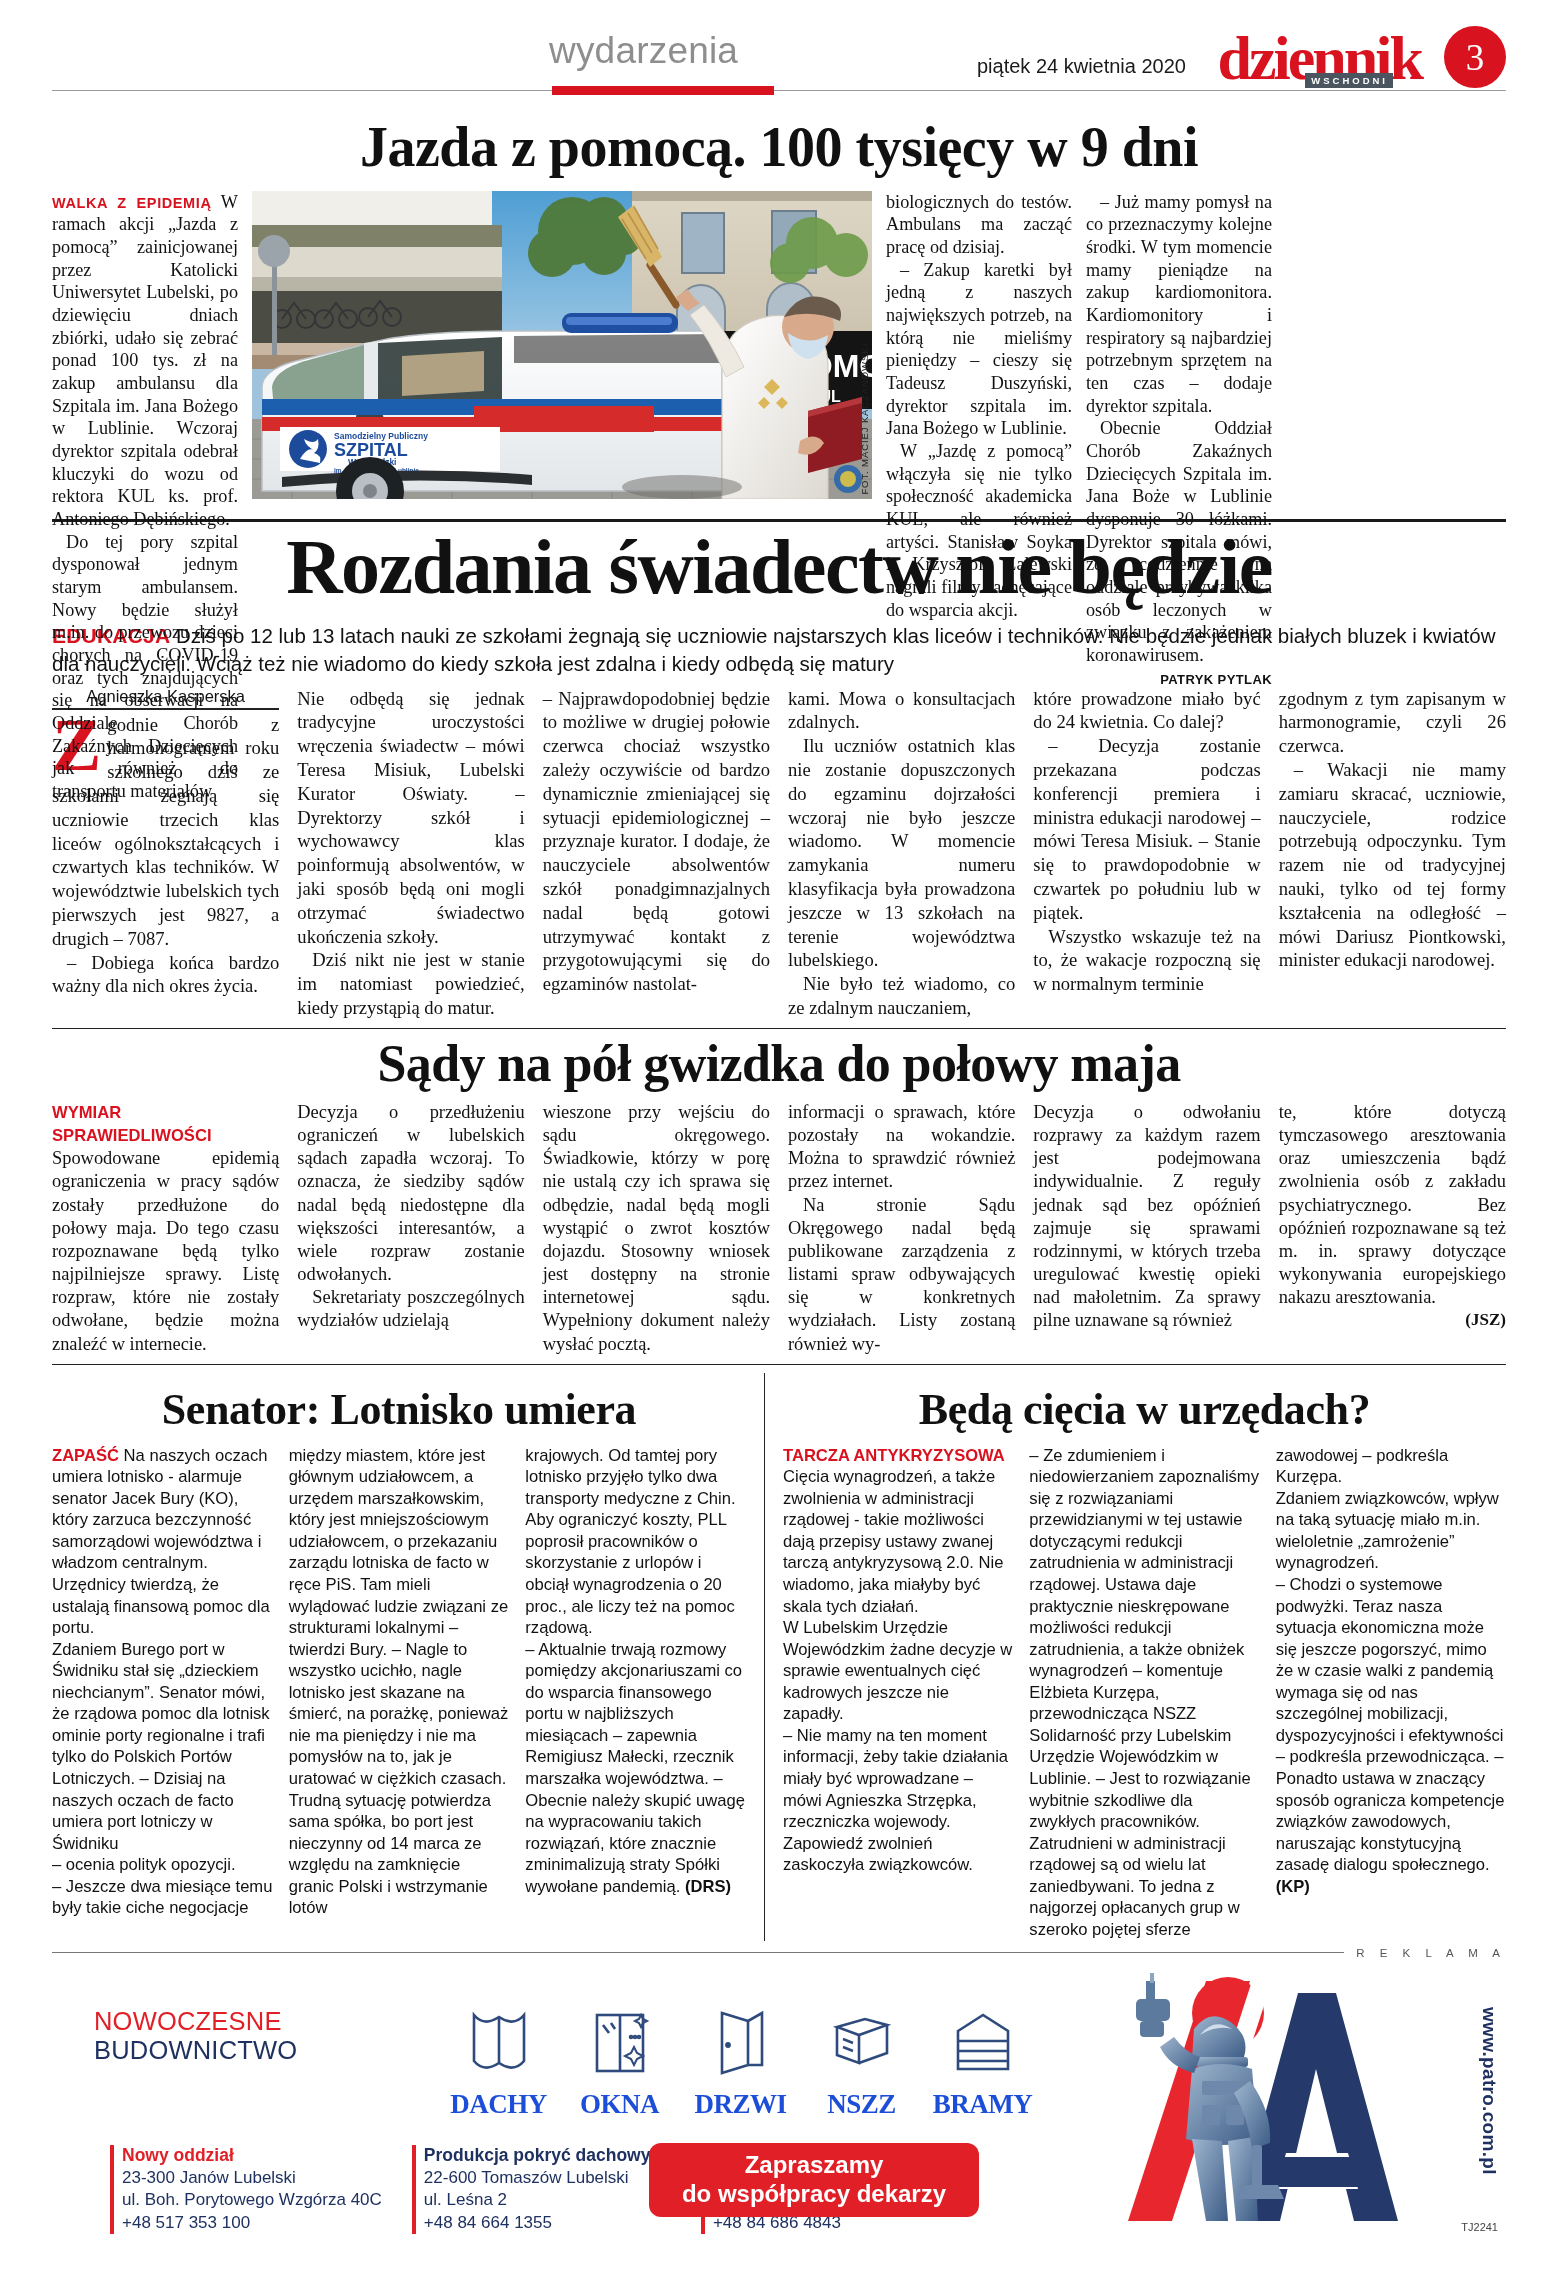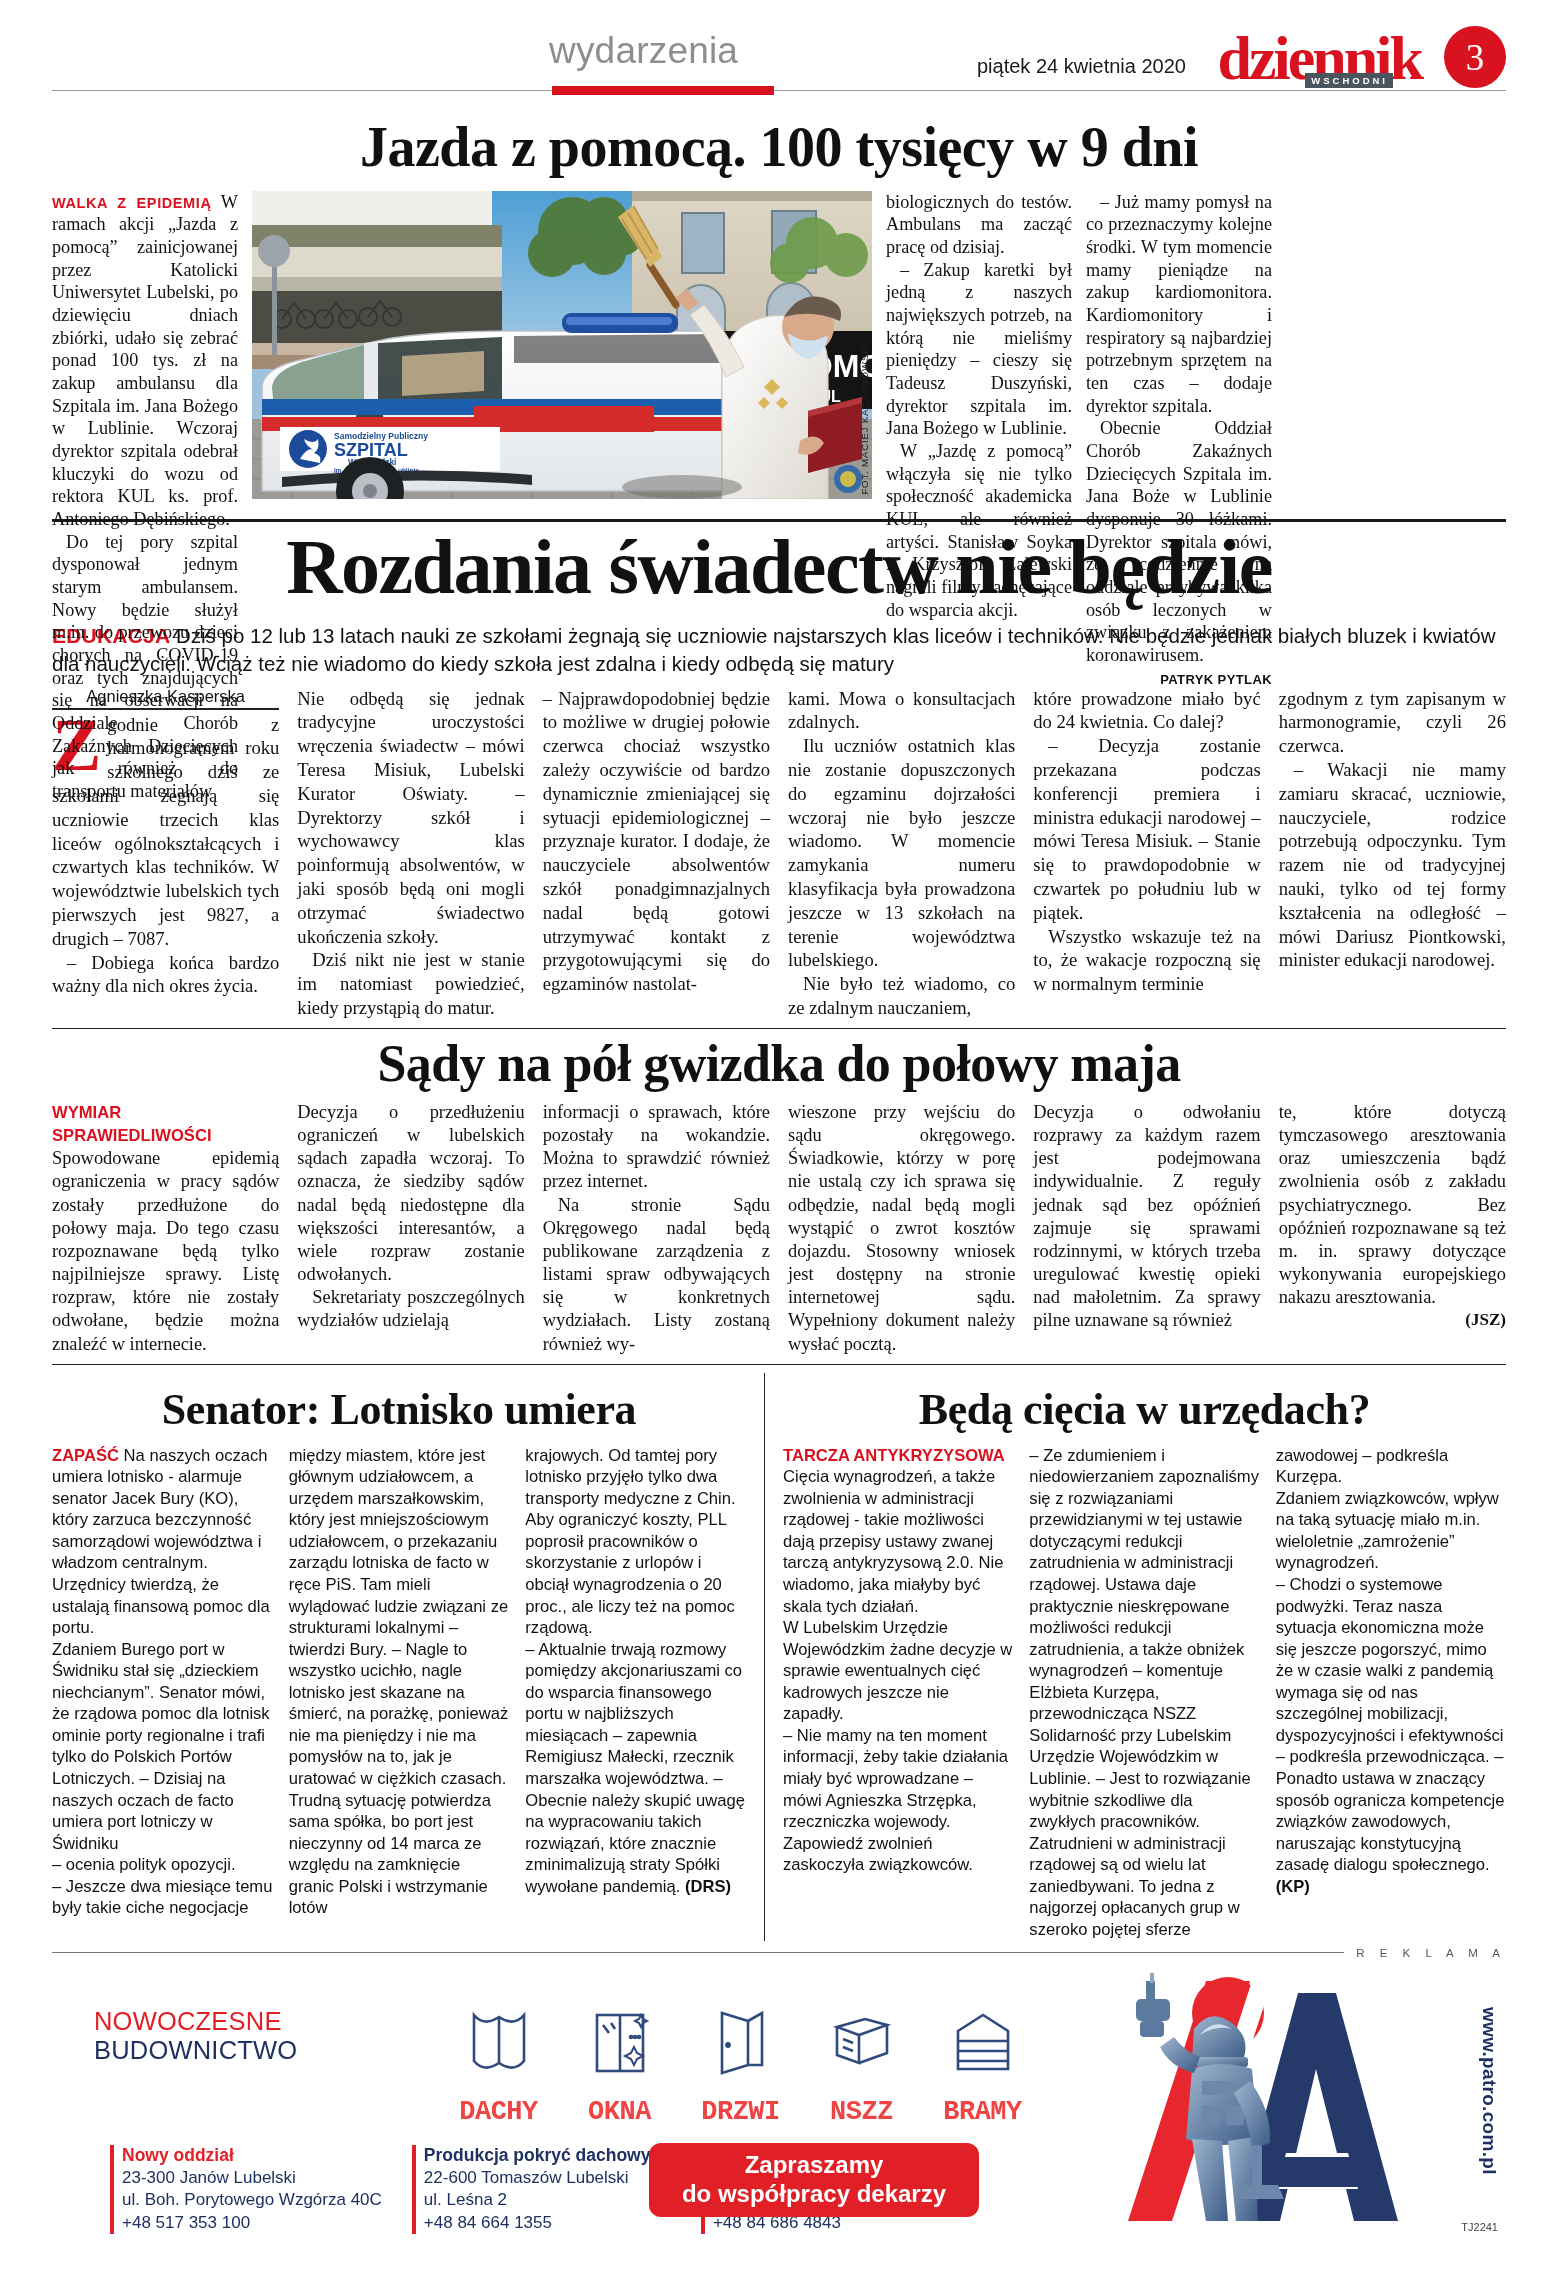--- a/index.html
+++ b/index.html
@@ -195,22 +195,22 @@
   .ad-sub {
     font-family:"Liberation Sans", sans-serif;
     font-size:25.5px; letter-spacing:.2px; margin-top:4px;
   }
   .ad-sub .a { color:#e01f26; }
   .ad-sub .b { color:#1f3160; }
 
   .ad-icons { position:absolute; left:395px; top:40px; display:flex; gap:18px; }
   .ad-ic { width:103px; text-align:center; }
   .ad-ic .lbl {
-    font-family:Liberation Mono, monospace;
-    font-size:27px; font-weight:bold; color:#ef4444; margin-top:14px;
+    font-family:Liberation Serif, serif;
+    font-size:27px; font-weight:bold; color:#1d4ed8; margin-top:6px;
     letter-spacing:-.5px;
   }
 
   .ad-contacts { position:absolute; left:58px; top:178px; display:flex; gap:30px; }
   .ad-cc { padding-left:8px; border-left:4px solid #e01f26; }
   .ad-cc .t {
     font-family:"Liberation Sans", sans-serif;
     font-size:17.5px; font-weight:bold; color:#1f3160; margin-bottom:1px;
   }
   .ad-cc .t.red { color:#e01f26; }
@@ -486,25 +486,25 @@
 
   <div class="sady-cols">
     <div class="c">
       <p class="ni"><span class="kick2">WYMIAR SPRAWIEDLIWOŚCI</span><span> Spowodowane epidemią ograniczenia w pracy sądów zostały przedłużone do połowy maja. Do tego czasu rozpoznawane będą tylko najpilniejsze sprawy. Listę rozpraw, które nie zostały odwołane, będzie można znaleźć w internecie.</span></p>
     </div>
     <div class="c">
       <p class="ni">Decyzja o przedłużeniu ograniczeń w lubelskich sądach zapadła wczoraj. To oznacza, że siedziby sądów nadal będą niedostępne dla większości interesantów, a wiele rozpraw zostanie odwołanych.</p>
       <p>Sekretariaty poszczególnych wydziałów udzielają</p>
     </div>
     <div class="c">
+      <p class="ni">wieszone przy wejściu do sądu okręgowego. Świadkowie, którzy w porę nie ustalą czy ich sprawa się odbędzie, nadal będą mogli wystąpić o zwrot kosztów dojazdu. Stosowny wniosek jest dostępny na stronie internetowej sądu. Wypełniony dokument należy wysłać pocztą.</p>
+    </div>
+    <div class="c">
       <p class="ni">informacji o sprawach, które pozostały na wokandzie. Można to sprawdzić również przez internet.</p>
       <p>Na stronie Sądu Okręgowego nadal będą publikowane zarządzenia z listami spraw odbywających się w konkretnych wydziałach. Listy zostaną również wy-</p>
-    </div>
-    <div class="c">
-      <p class="ni">wieszone przy wejściu do sądu okręgowego. Świadkowie, którzy w porę nie ustalą czy ich sprawa się odbędzie, nadal będą mogli wystąpić o zwrot kosztów dojazdu. Stosowny wniosek jest dostępny na stronie internetowej sądu. Wypełniony dokument należy wysłać pocztą.</p>
     </div>
     <div class="c">
       <p class="ni">Decyzja o odwołaniu rozprawy za każdym razem jest podejmowana indywidualnie. Z reguły jednak sąd bez opóźnień zajmuje się sprawami rodzinnymi, w których trzeba uregulować kwestię opieki nad małoletnim. Za sprawy pilne uznawane są również</p>
     </div>
     <div class="c">
       <p class="ni">te, które dotyczą tymczasowego aresztowania oraz umieszczenia bądź zwolnienia osób z zakładu psychiatrycznego. Bez opóźnień rozpoznawane są też m. in. sprawy dotyczące wykonywania europejskiego nakazu aresztowania.</p>
       <div class="jsz">(JSZ)</div>
     </div>
   </div>
 

